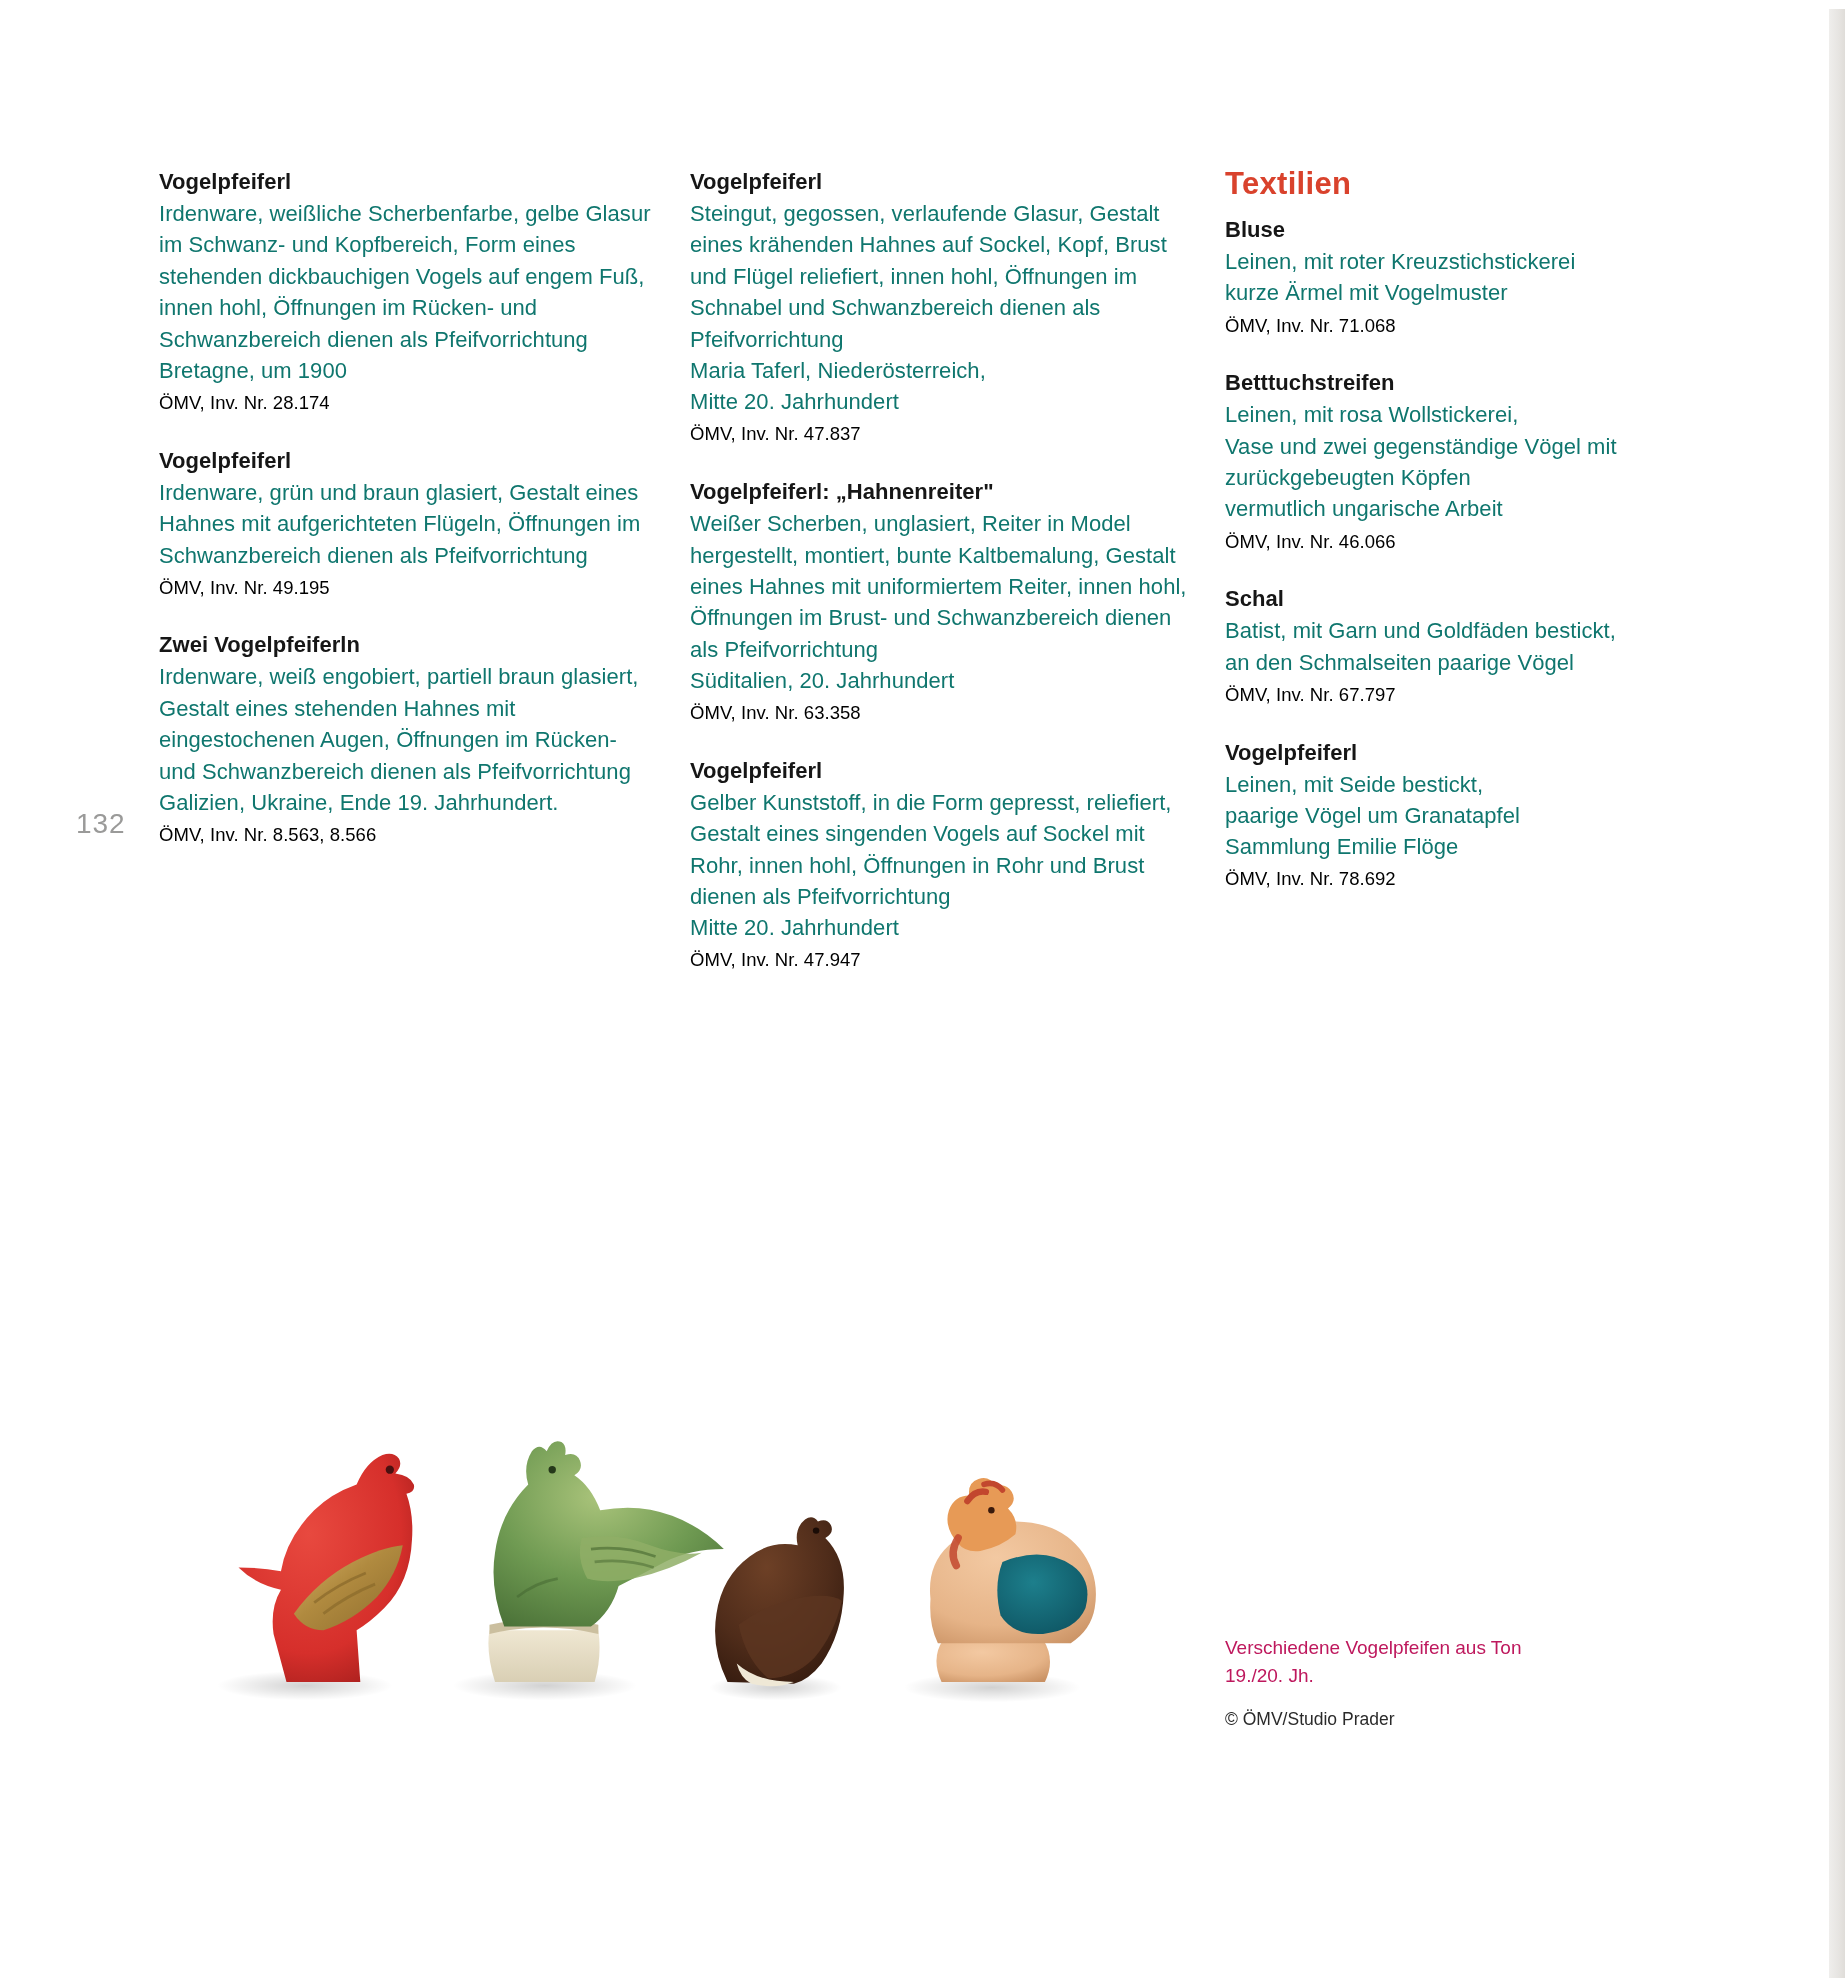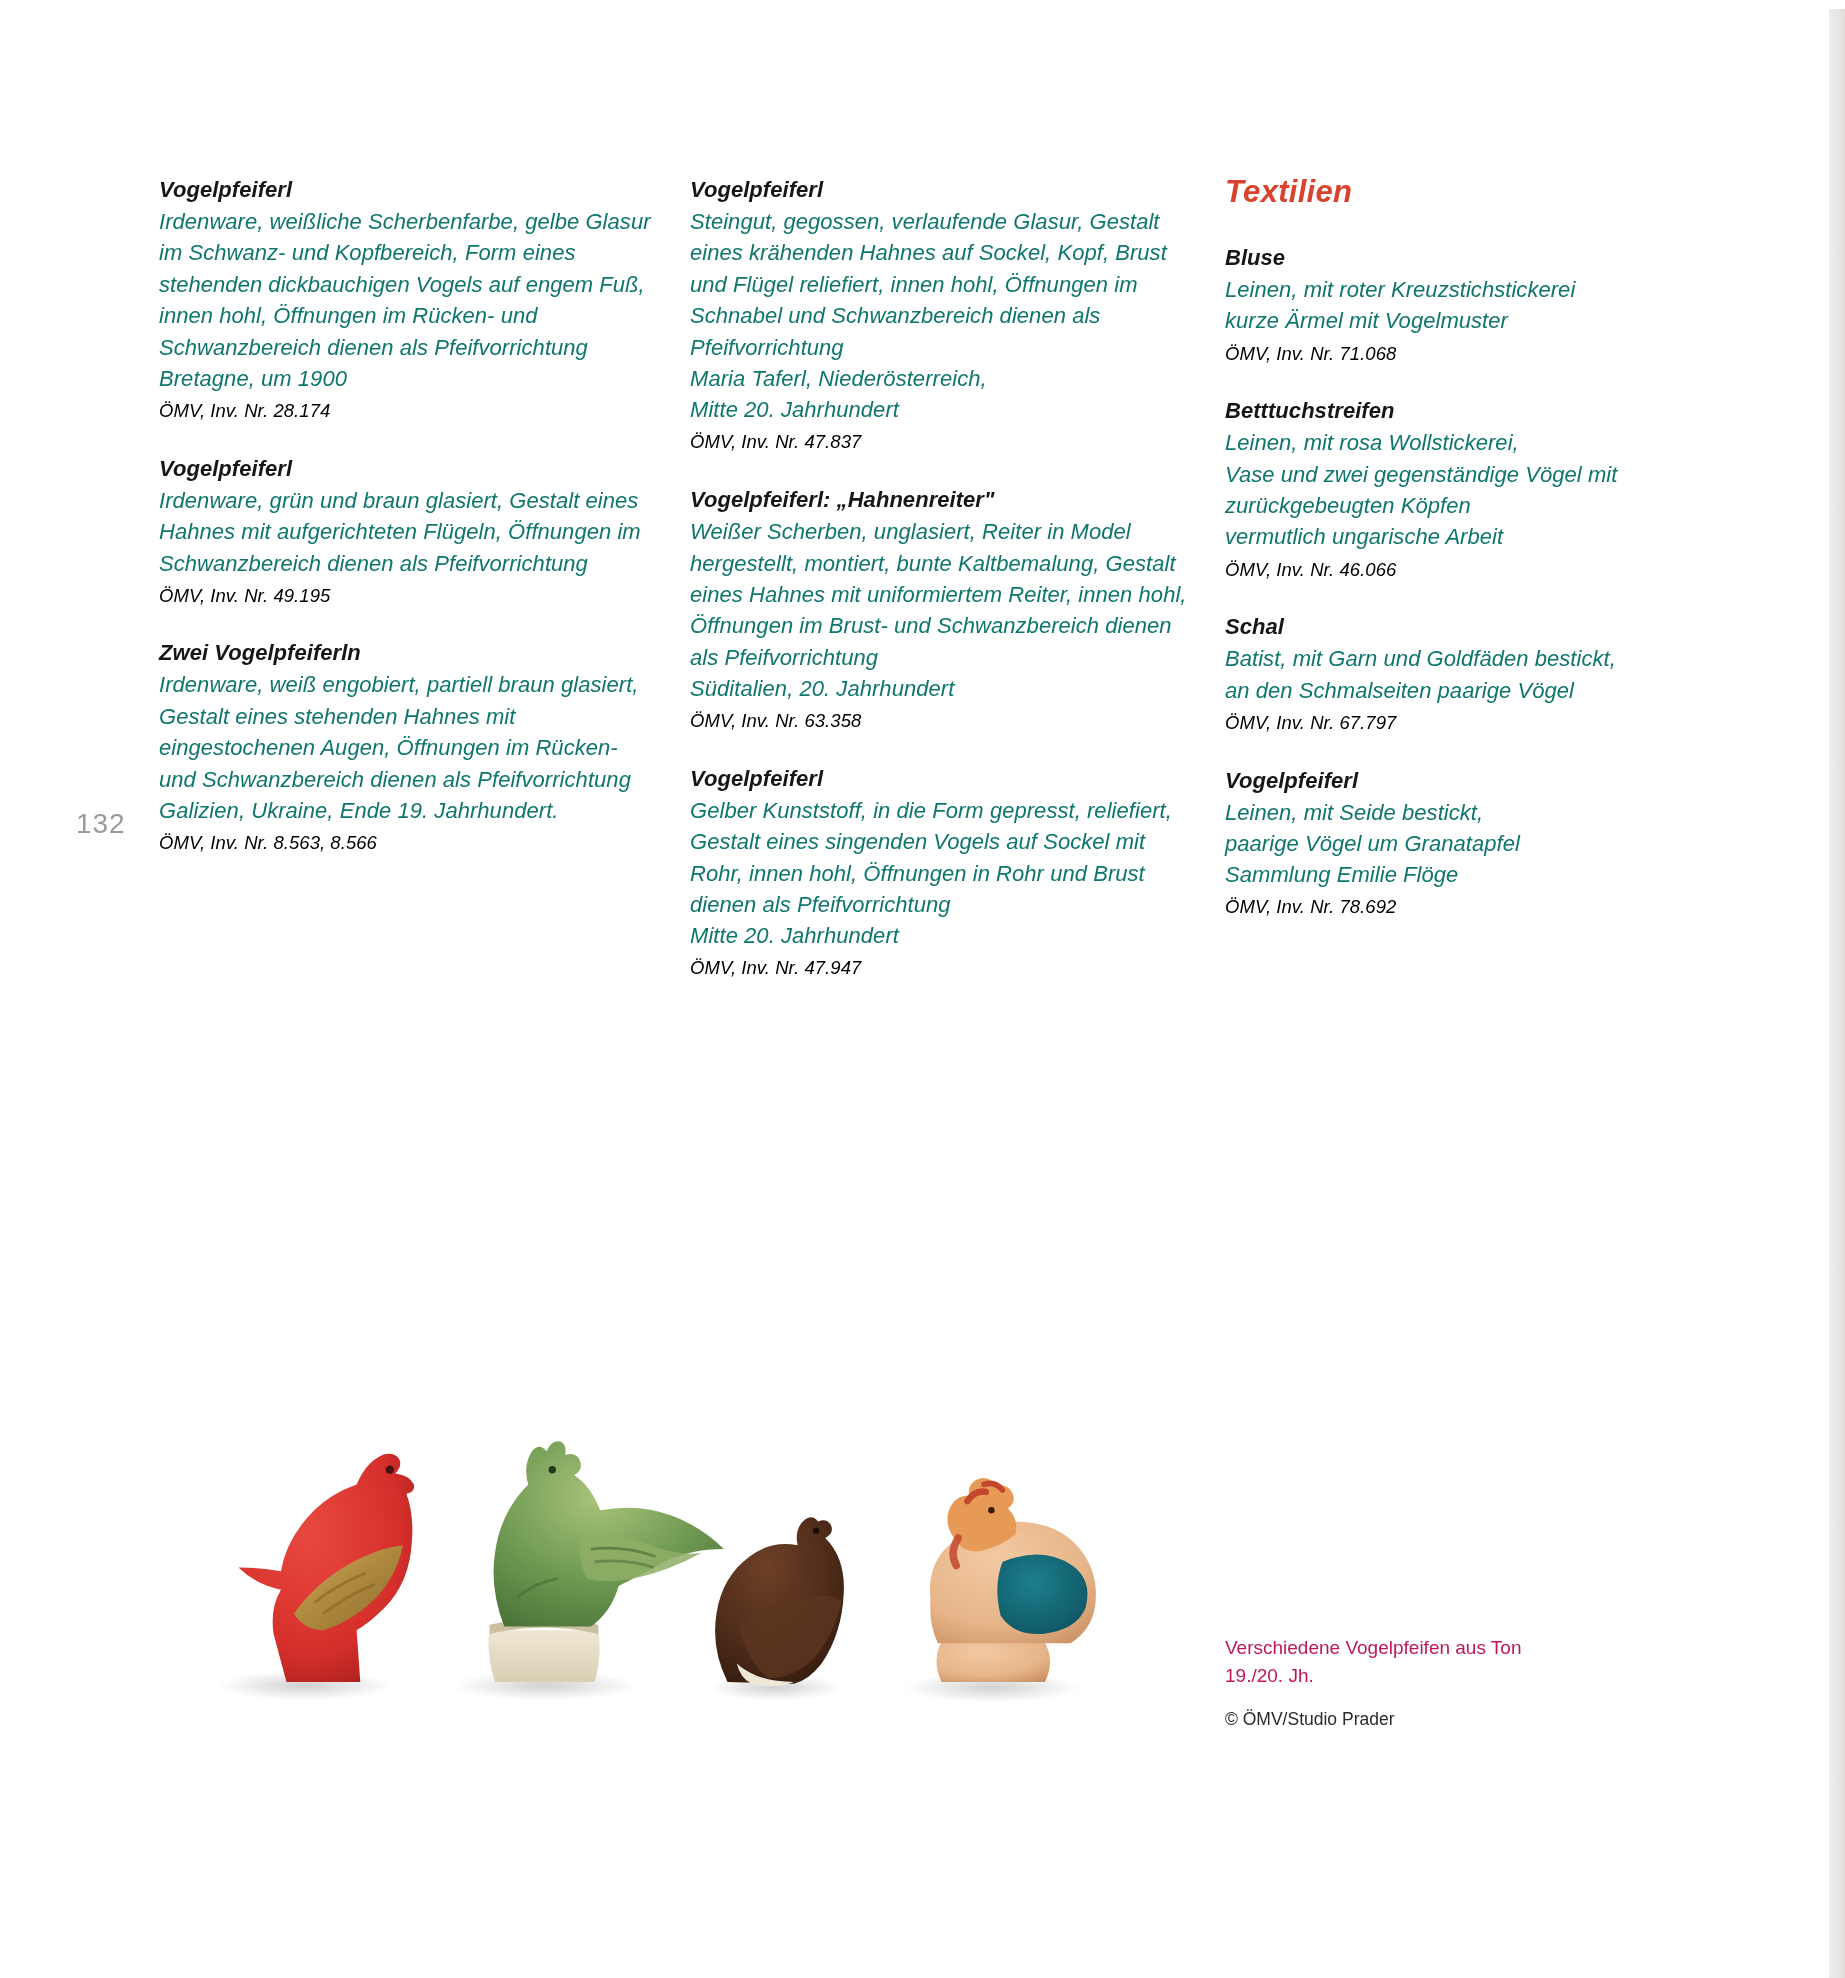--- a/index.html
+++ b/index.html
@@ -48,22 +48,21 @@
     top: 808px;
     font-size: 28px;
     letter-spacing: 0.9px;
     color: #9a9a99;
     font-family: "Liberation Sans", sans-serif;
   }
 
   
   .col {
     position: absolute;
-    top: 174px;
-    font-style: italic;
+    top: 166px;
   }
   .col1 { left: 159px; width: 498px; }
   .col2 { left: 690px; width: 503px; }
   .col3 { left: 1225px; width: 434px; }
 
   .entry { margin-bottom: 28px; }
   .entry:last-child { margin-bottom: 0; }
 
   .ttl {
     font-size: 22px;
@@ -85,21 +84,21 @@
     line-height: 1.45;
     color: #000000;
     margin: 3.7px 0 0 0;
     letter-spacing: 0.05px;
   }
 
   .section-head {
     font-size: 31px;
     font-weight: bold;
     color: #d9422c;
-    margin: 0 0 32px 0;
+    margin: 0 0 12px 0;
     letter-spacing: 0.3px;
     font-family: "Liberation Sans", sans-serif;
   }
 
   
   .photo {
     position: absolute;
     left: 185px;
     top: 1320px;
     width: 978px;

